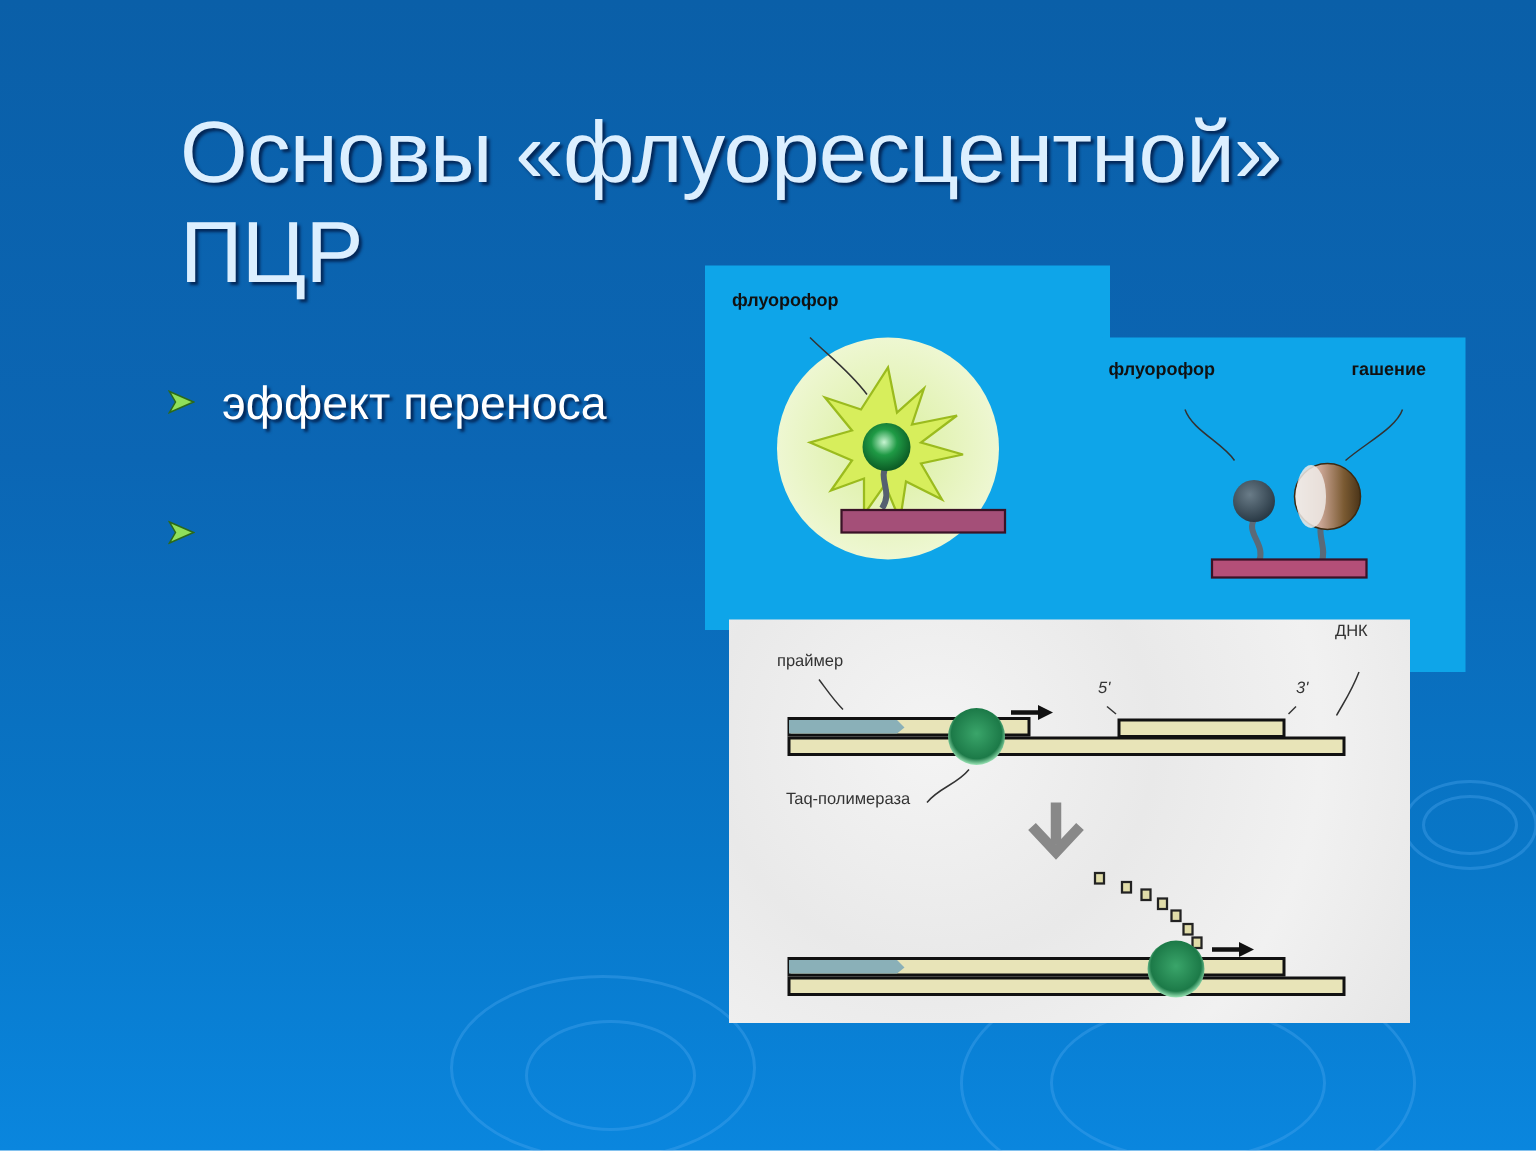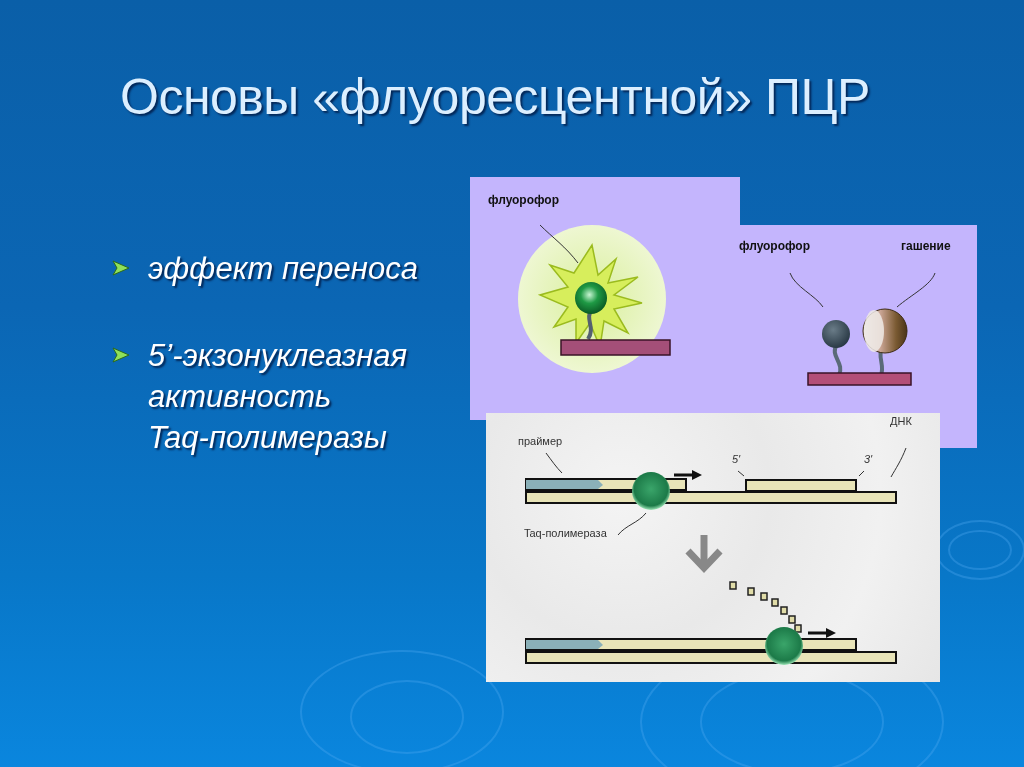--- a/index.html
+++ b/index.html
@@ -4,32 +4,31 @@
 <style>
   html, body { margin:0; padding:0; }
   body {
     width:1024px; height:767px; overflow:hidden; position:relative;
     background: linear-gradient(180deg, #0a5fa8 0%, #0b66b4 40%, #0877c8 75%, #0a86de 100%);
     font-family: "Liberation Sans", sans-serif;
   }
   .ripple { position:absolute; border-radius:50%; border:2px solid rgba(80,170,240,0.35); }
   .title {
     position:absolute; left:120px; top:68px; width:800px;
-    font-size:50px; color:#dcefff; letter-spacing:-0.5px;
+    font-size:58px; color:#dcefff; letter-spacing:-0.5px;
     text-shadow: 2px 2px 2px rgba(0,20,60,0.75);
   }
   .bullets { position:absolute; left:112px; top:248px; width:340px; }
   .bullet { display:flex; align-items:flex-start; margin-bottom:46px; }
   .bullet .arrow { width:36px; flex:none; padding-top:12px; }
   .bullet .text {
     font-size:31px; line-height:41px; color:#ffffff;
     text-shadow: 2px 2px 2px rgba(0,20,60,0.8);
-    font-style: italic;
   }
-  .panel { position:absolute; background:#c4b5fd; overflow:hidden; }
+  .panel { position:absolute; background:#0ea5e9; overflow:hidden; }
   .p1 { left:470px; top:177px; width:270px; height:243px; }
   .p2 { left:735px; top:225px; width:242px; height:223px; }
   .p3 { left:486px; top:413px; width:454px; height:269px;
         background: radial-gradient(circle at 30% 30%, #f4f4f4 0%, #e9e9e9 40%, #f1f1f1 70%, #e6e6e6 100%); }
   .lbl { position:absolute; font-size:12px; color:#111; font-weight:bold; }
   .lbl3 { position:absolute; font-size:11px; color:#333; }
   svg { position:absolute; left:0; top:0; }
 </style>
 </head>
 <body>
@@ -53,25 +52,20 @@
     <div class="text">
       <div>эффект переноса</div>
     </div>
   </div>
   <div class="bullet">
     <span class="arrow">
       <svg width="18" height="16" style="position:static" viewBox="0 0 18 16">
           <polygon points="1,1 17,8 1,15 5,8" fill="#8fe05a" stroke="#2c6a1a" stroke-width="1"></polygon>
         </svg>
     </span>
-    <div class="text">
-      <div>5’-экзонуклеазная</div>
-      <div>активность</div>
-      <div>Taq-полимеразы</div>
-    </div>
   </div>
 </div>
 
 <div class="panel p1">
   <svg width="270" height="243" viewBox="0 0 270 243">
     <defs>
       <radialGradient id="glow" cx="50%" cy="50%" r="50%">
         <stop offset="0%" stop-color="#d9ef9c"></stop>
         <stop offset="100%" stop-color="#eef7d2"></stop>
       </radialGradient>

